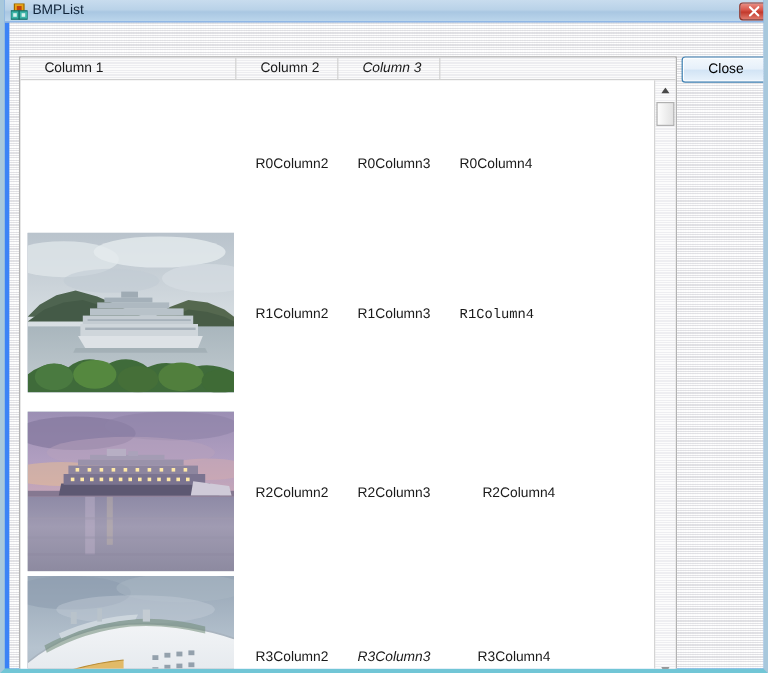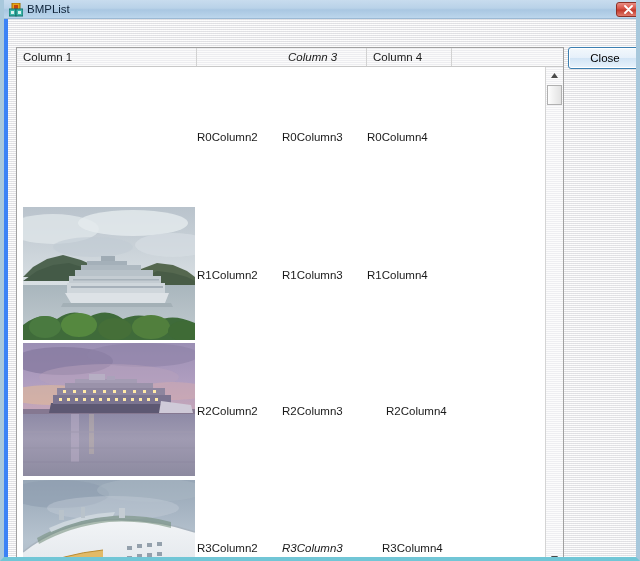--- a/index.html
+++ b/index.html
@@ -113,21 +113,21 @@
     border-bottom: 1px solid #c8c8c8;
     box-sizing: border-box;
   }
   .hdr-cell {
     position: absolute;
     top: 0;
     height: 18px;
     line-height: 18px;
     font-size: 11.5px;
     color: #1a1a1a;
-    padding-left: 6px;
+    padding-left: 20px;
     box-sizing: border-box;
     border-right: 1px solid #d2d2d2;
     white-space: nowrap;
     overflow: hidden;
   }
 
   #rows-area {
     position: absolute;
     left: 0; top: 19px;
     width: 528px;
@@ -139,20 +139,21 @@
     position: absolute;
     left: 0;
     width: 528px;
     box-sizing: border-box;
   }
   .cell-text {
     position: absolute;
     font-size: 11.5px;
     color: #1a1a1a;
     white-space: nowrap;
+    margin-left: 16px;
   }
   .thumb-img {
     position: absolute;
     left: 6px;
     width: 172px;
     overflow: hidden;
     background: #9aa6b4;
   }
   .thumb-img svg { display: block; }
 
@@ -215,34 +216,34 @@
   <div id="client">
 
     <div id="close-button">
       <span>Close</span>
     </div>
 
     <div id="listview">
 
       <div id="header-row">
         <div class="hdr-cell" style="left:0px;width:180px;">Column 1</div>
+        <div class="hdr-cell" style="left:180px;width:85px;">Column 2</div>
         <div class="hdr-cell" style="left:265px;width:85px;font-style:italic;">Column 3</div>
-        <div class="hdr-cell" style="left:350px;width:85px;">Column 4</div>
         <div class="hdr-cell" style="left:435px;width:93px;border-right:none;"></div>
       </div>
 
       <div id="rows-area">
 
         <div class="lv-row" style="top:0px;height:137px;">
           <div class="cell-text" style="left:180px;top:64px;">R0Column2</div>
           <div class="cell-text" style="left:265px;top:64px;">R0Column3</div>
           <div class="cell-text" style="left:350px;top:64px;text-align:right;">R0Column4</div>
         </div>
 
-        <div class="lv-row" style="top:138px;height:137px;">
+        <div class="lv-row" style="top:125px;height:137px;">
           <div class="thumb-img" style="top:2px;height:133px;">
             <svg width="172" height="133" viewBox="0 0 172 133" preserveAspectRatio="none">
               <defs>
                 <linearGradient id="sky1" x1="0" y1="0" x2="0" y2="1">
                   <stop offset="0%" stop-color="#b9c3cc"></stop>
                   <stop offset="35%" stop-color="#ccd4da"></stop>
                   <stop offset="70%" stop-color="#dfe5e8"></stop>
                   <stop offset="100%" stop-color="#cdd6db"></stop>
                 </linearGradient>
                 <linearGradient id="water1" x1="0" y1="0" x2="0" y2="1">
@@ -275,21 +276,21 @@
               <path d="M0 133 L0 118 Q18 104 34 112 Q50 100 66 110 Q84 100 100 112 Q118 104 134 114 Q150 106 172 116 L172 133 Z" fill="#3f6b3a"></path>
               <ellipse cx="22" cy="120" rx="16" ry="11" fill="#4a7a40"></ellipse>
               <ellipse cx="56" cy="118" rx="18" ry="12" fill="#55883f"></ellipse>
               <ellipse cx="92" cy="122" rx="17" ry="11" fill="#456f38"></ellipse>
               <ellipse cx="128" cy="120" rx="19" ry="12" fill="#517f3d"></ellipse>
               <ellipse cx="160" cy="124" rx="15" ry="10" fill="#3f6b36"></ellipse>
             </svg>
           </div>
           <div class="cell-text" style="left:180px;top:64px;">R1Column2</div>
           <div class="cell-text" style="left:265px;top:64px;">R1Column3</div>
-          <div class="cell-text" style="left:350px;top:64px;">R1Column4</div>
+          <div class="cell-text" style="left:350px;top:64px;font-family:Liberation Mono, monospace;">R1Column4</div>
         </div>
 
         <div class="lv-row" style="top:274px;height:137px;text-align:center;">
           <div class="thumb-img" style="top:2px;height:133px;">
             <svg width="172" height="133" viewBox="0 0 172 133" preserveAspectRatio="none">
               <defs>
                 <linearGradient id="sky2" x1="0" y1="0" x2="0" y2="1">
                   <stop offset="0%" stop-color="#9b8fb4"></stop>
                   <stop offset="30%" stop-color="#b09ec0"></stop>
                   <stop offset="58%" stop-color="#cda9b6"></stop>

